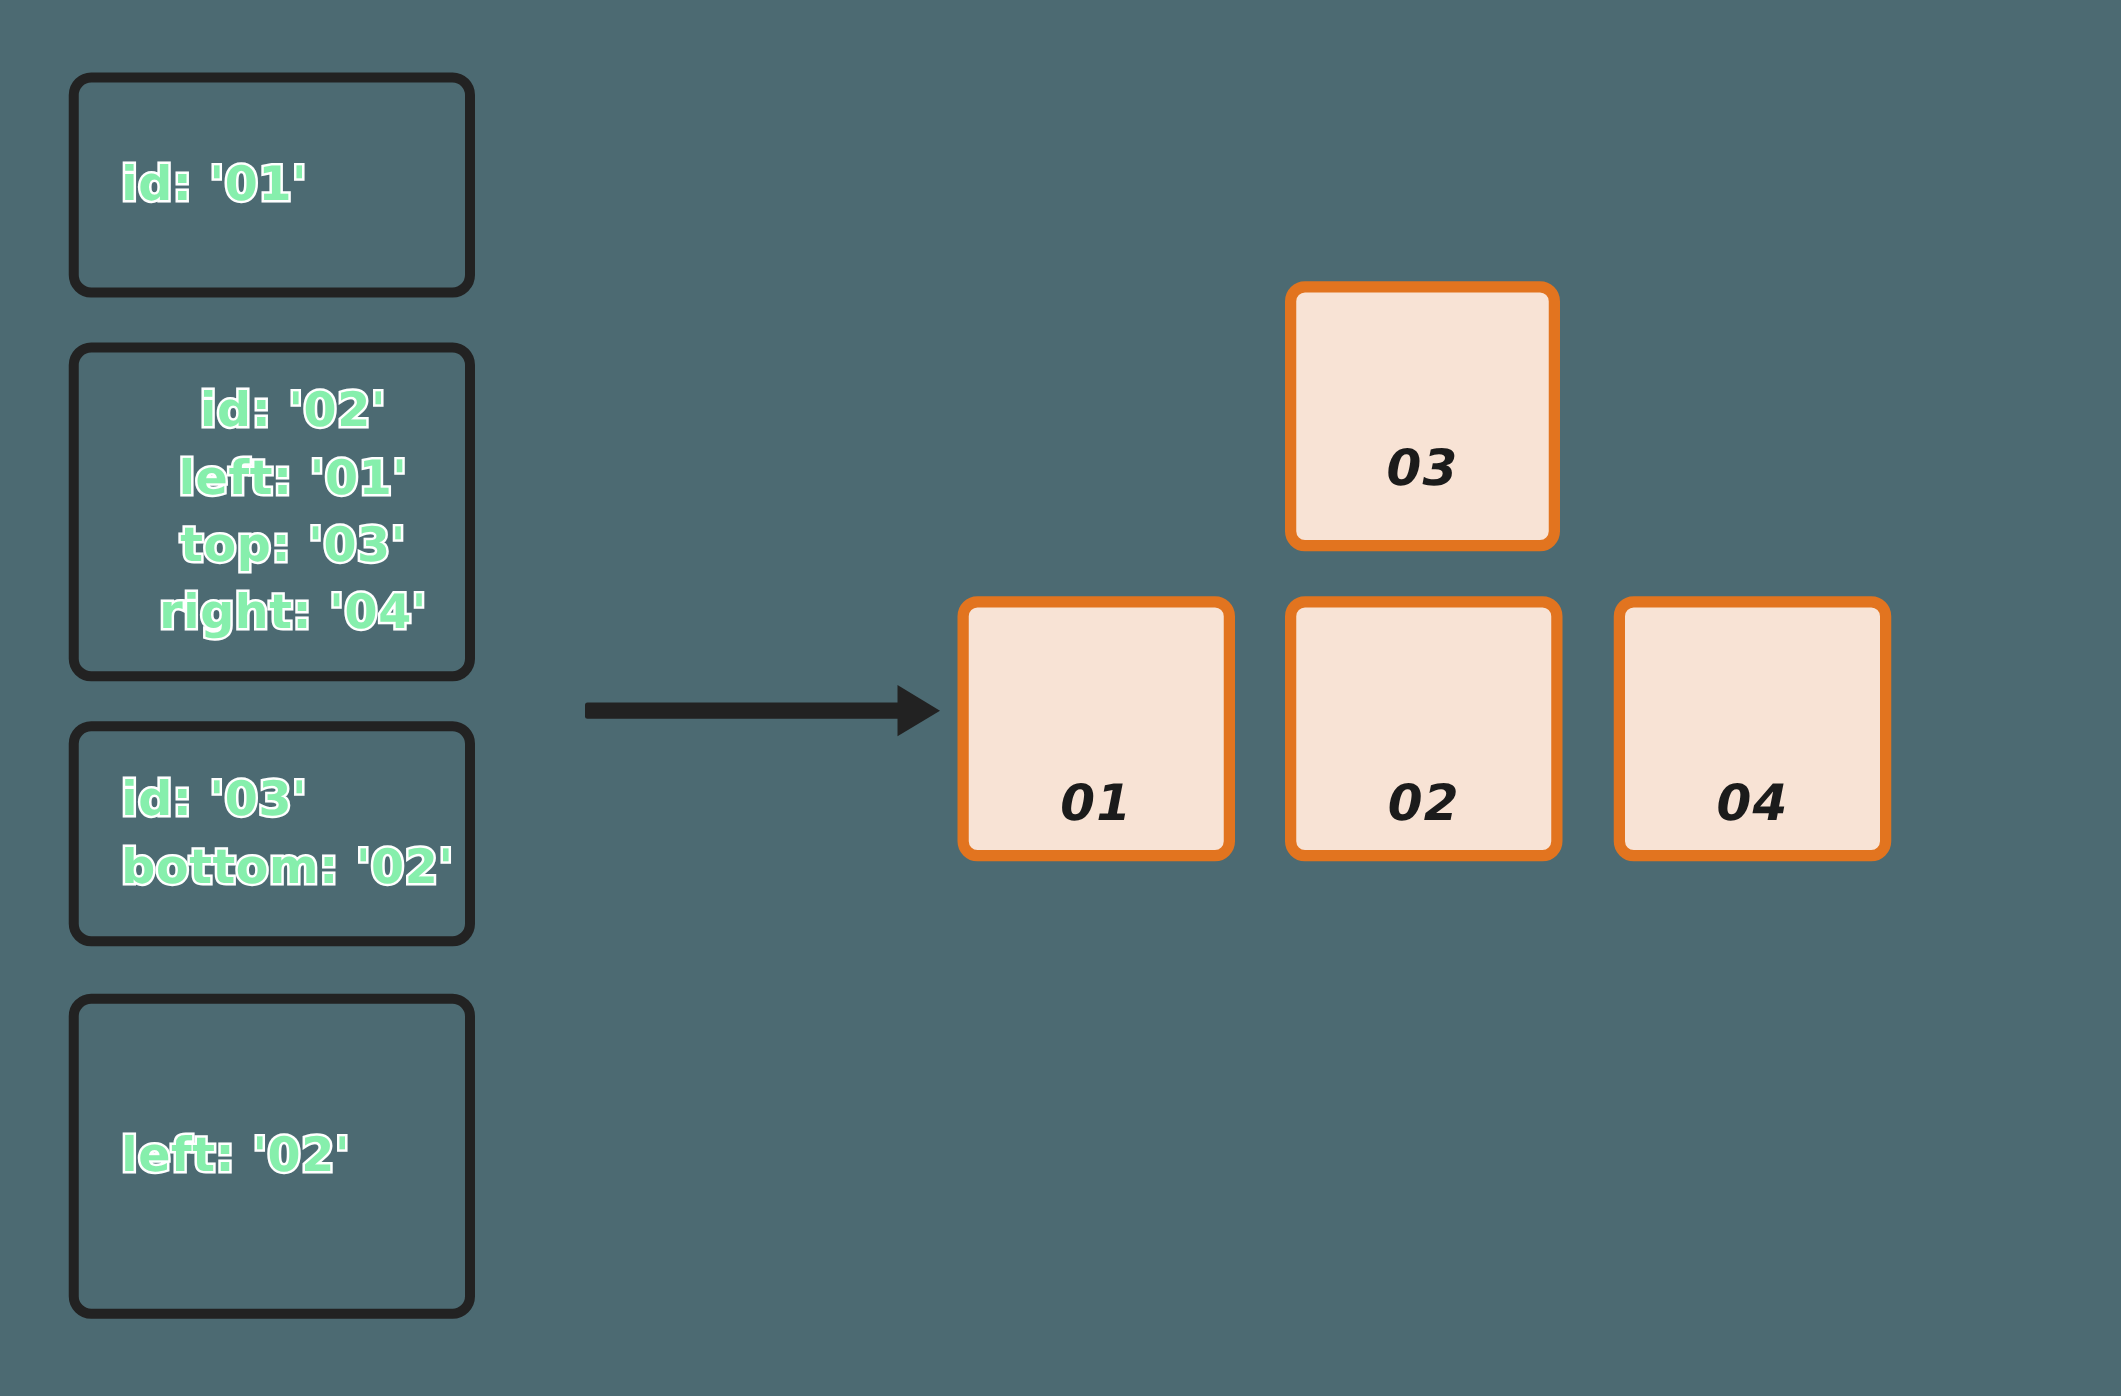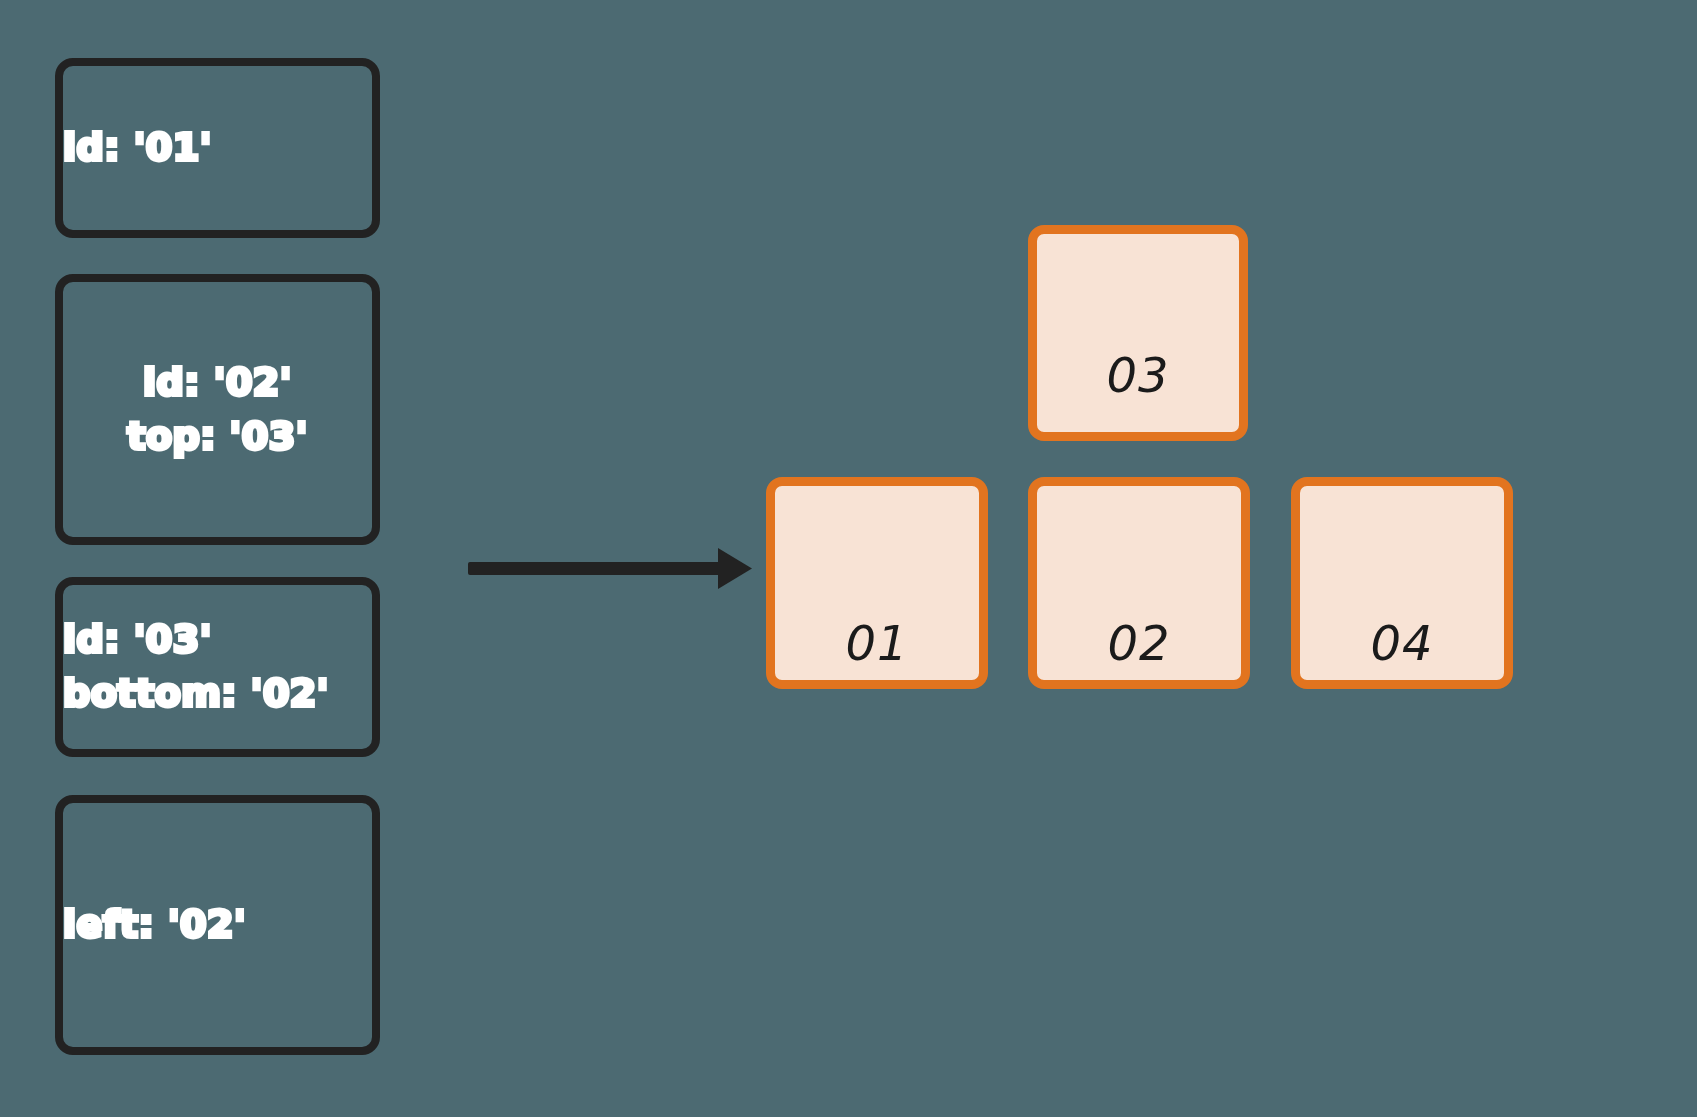--- a/index.html
+++ b/index.html
@@ -24,21 +24,22 @@
     background: transparent;
     display: flex;
     flex-direction: column;
     justify-content: center;
   }
   .spec-line {
     font-family: "DejaVu Sans", sans-serif;
     font-weight: 700;
     font-size: 38px;
     line-height: 1.42;
-    color: #ffffff;
+    color: #86efac;
+    padding-left: 34px;
     letter-spacing: 0.5px;
     white-space: nowrap;
     -webkit-text-stroke: 4px #ffffff;
     paint-order: stroke fill;
   }
 
   
   .arrow-wrap {
     position: absolute;
     left: 460px;
@@ -54,23 +55,23 @@
     box-sizing: border-box;
     background: #F8E3D5;
     border: 9px solid #E2741F;
     border-radius: 16px;
     display: flex;
     align-items: center;
     justify-content: center;
   }
   .tile-label {
     font-family: "DejaVu Sans", sans-serif;
-    font-weight: 400;
+    font-weight: 700;
     font-style: italic;
-    font-size: 48px;
+    font-size: 40px;
     color: #1b1b1b;
     letter-spacing: 1px;
     -webkit-text-stroke: 3px #F8E3D5;
     paint-order: stroke fill;
     position: relative;
     top: 60px;
     text-align: center;
   }
   .tile.tile-top .tile-label { top: 42px; }
 </style>
@@ -78,21 +79,23 @@
 <body>
 
 <div id="canvas" style="width: 1697px; height: 1117px; background: rgb(76, 106, 114);">
 
   <div id="spec-column">
       <div class="spec-box" style="left: 55px; top: 58px; width: 325px; height: 180px; border-color: rgb(34, 34, 34);">
         <div class="spec-line">id: '01'</div>
       </div>
       <div class="spec-box" style="left: 55px; top: 274px; width: 325px; height: 271px; border-color: rgb(34, 34, 34); align-items: center;">
         <div class="spec-line">id: '02'</div>
+        <div class="spec-line">left: '01'</div>
         <div class="spec-line">top: '03'</div>
+        <div class="spec-line">right: '04'</div>
       </div>
       <div class="spec-box" style="left: 55px; top: 577px; width: 325px; height: 180px; border-color: rgb(34, 34, 34);">
         <div class="spec-line">id: '03'</div>
         <div class="spec-line">bottom: '02'</div>
       </div>
       <div class="spec-box" style="left: 55px; top: 795px; width: 325px; height: 260px; border-color: rgb(34, 34, 34);">
         <div class="spec-line">left: '02'</div>
       </div>
     </div>
 

